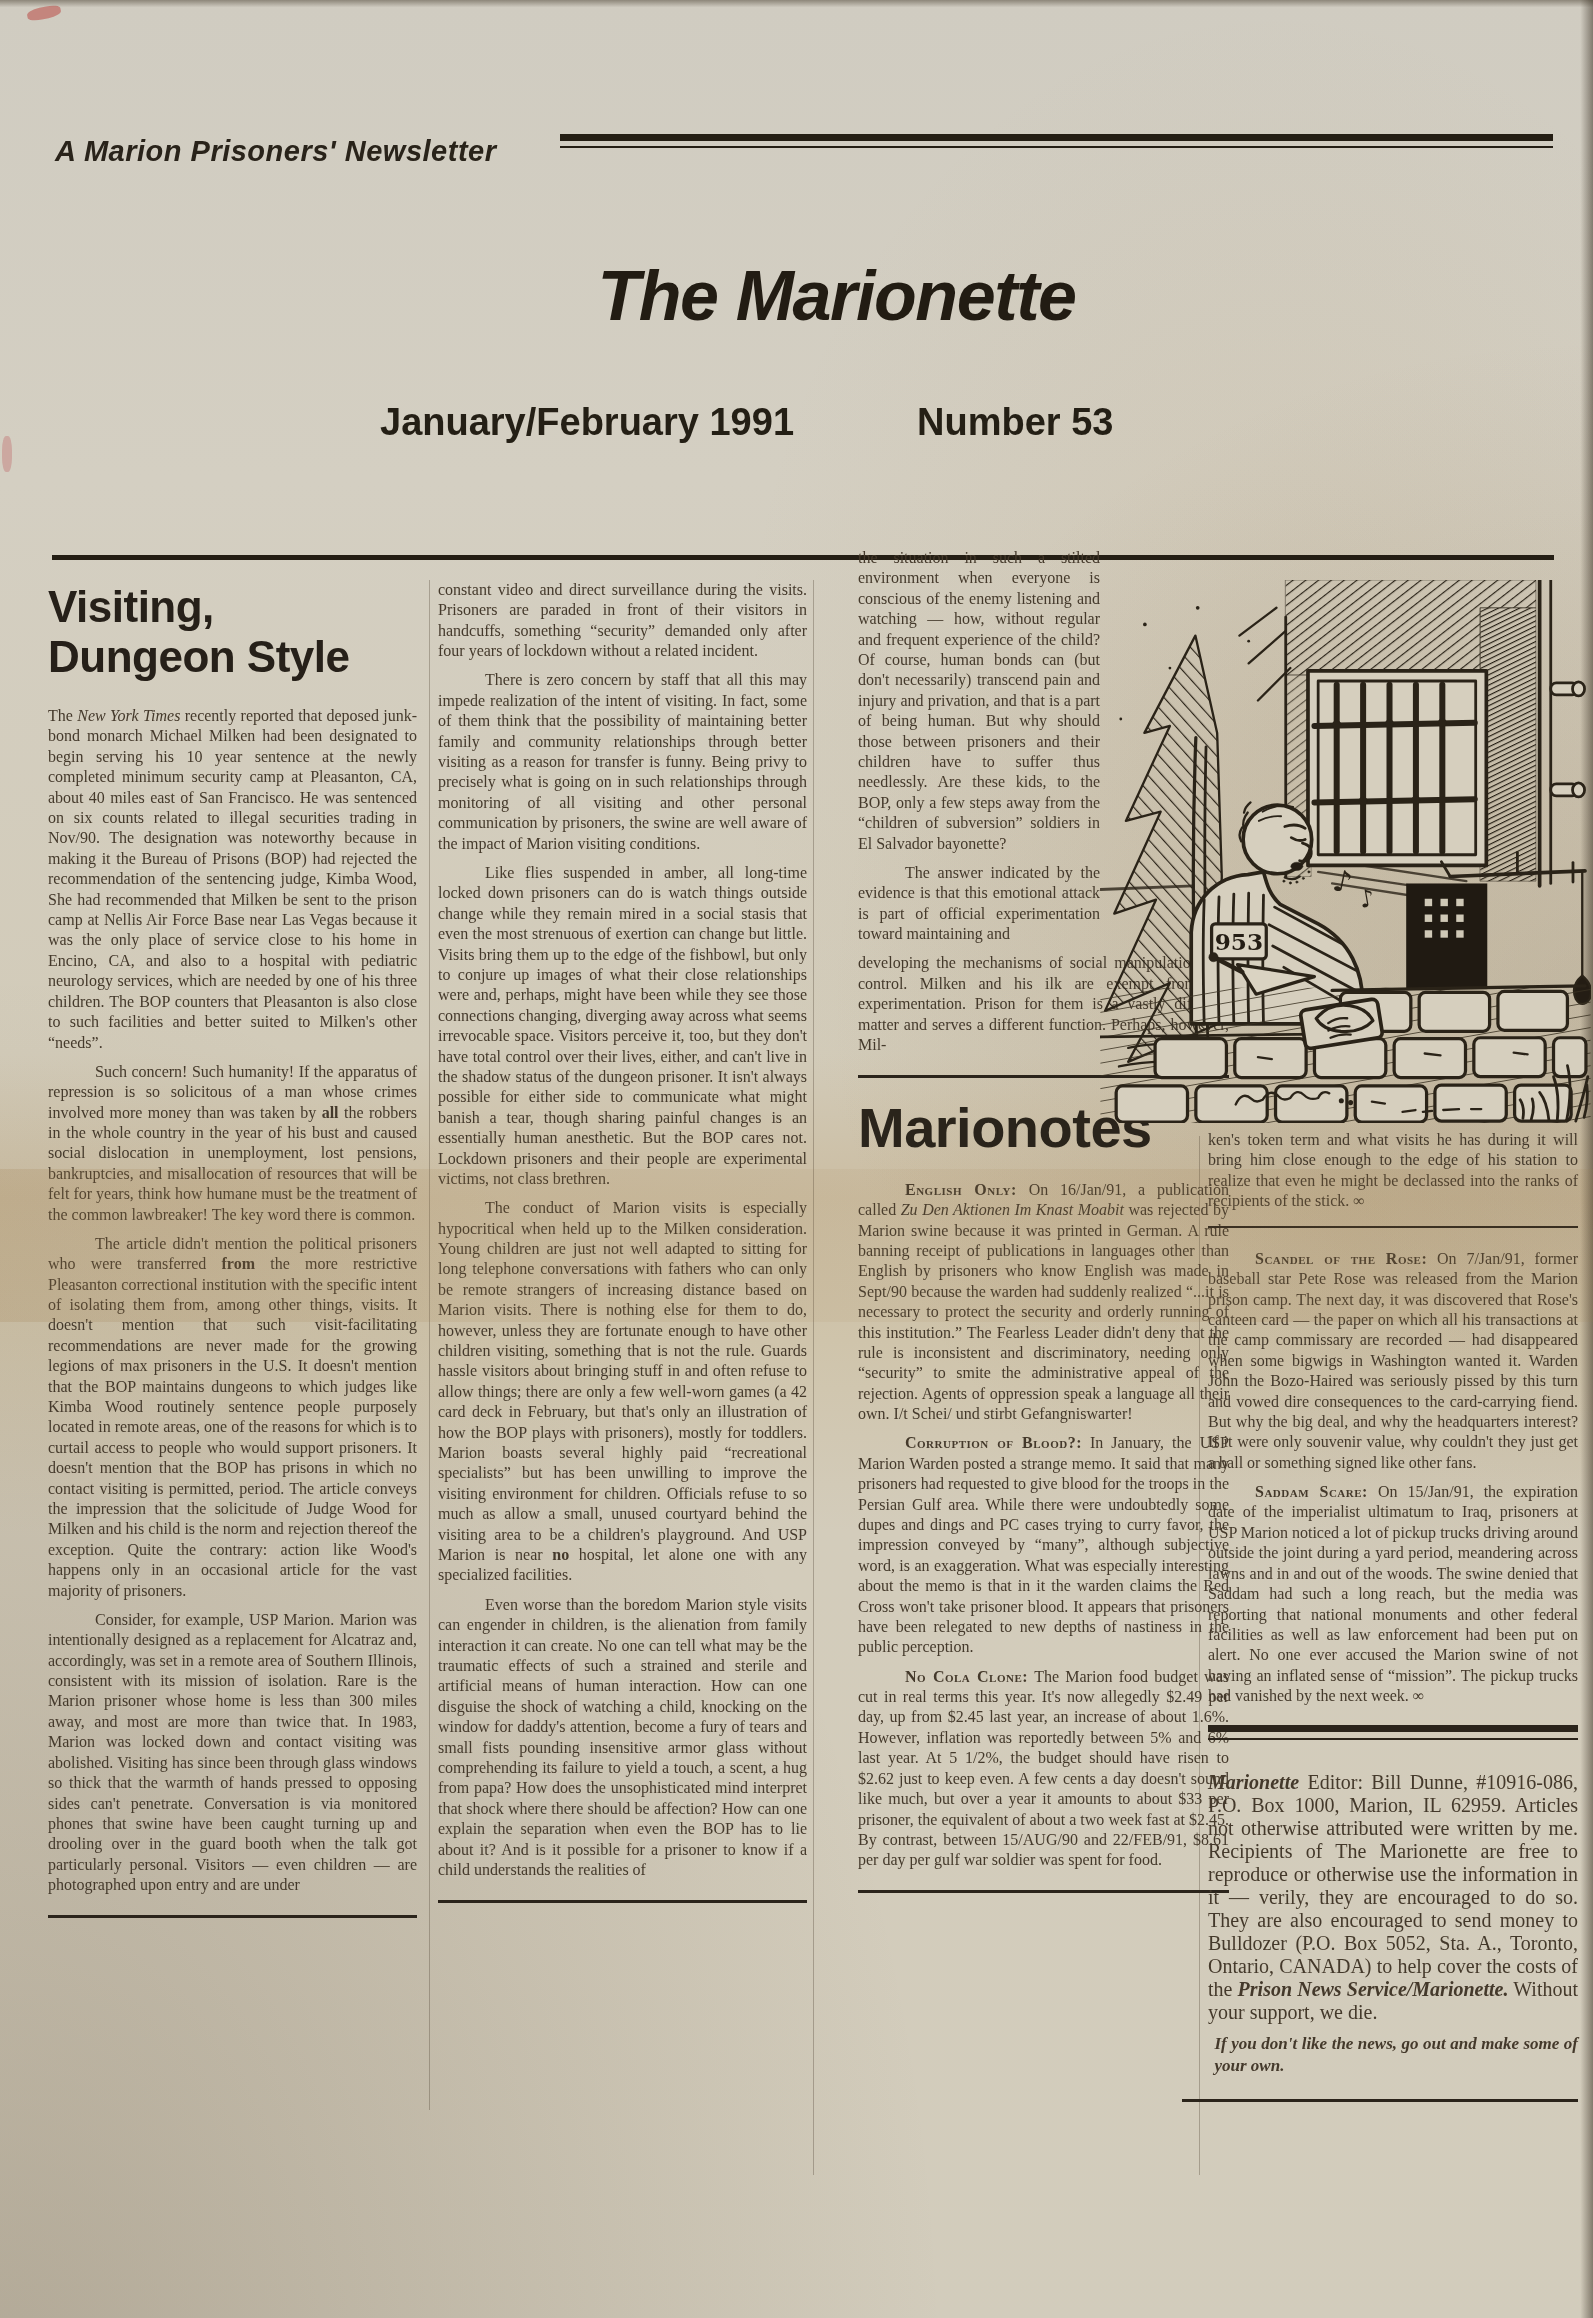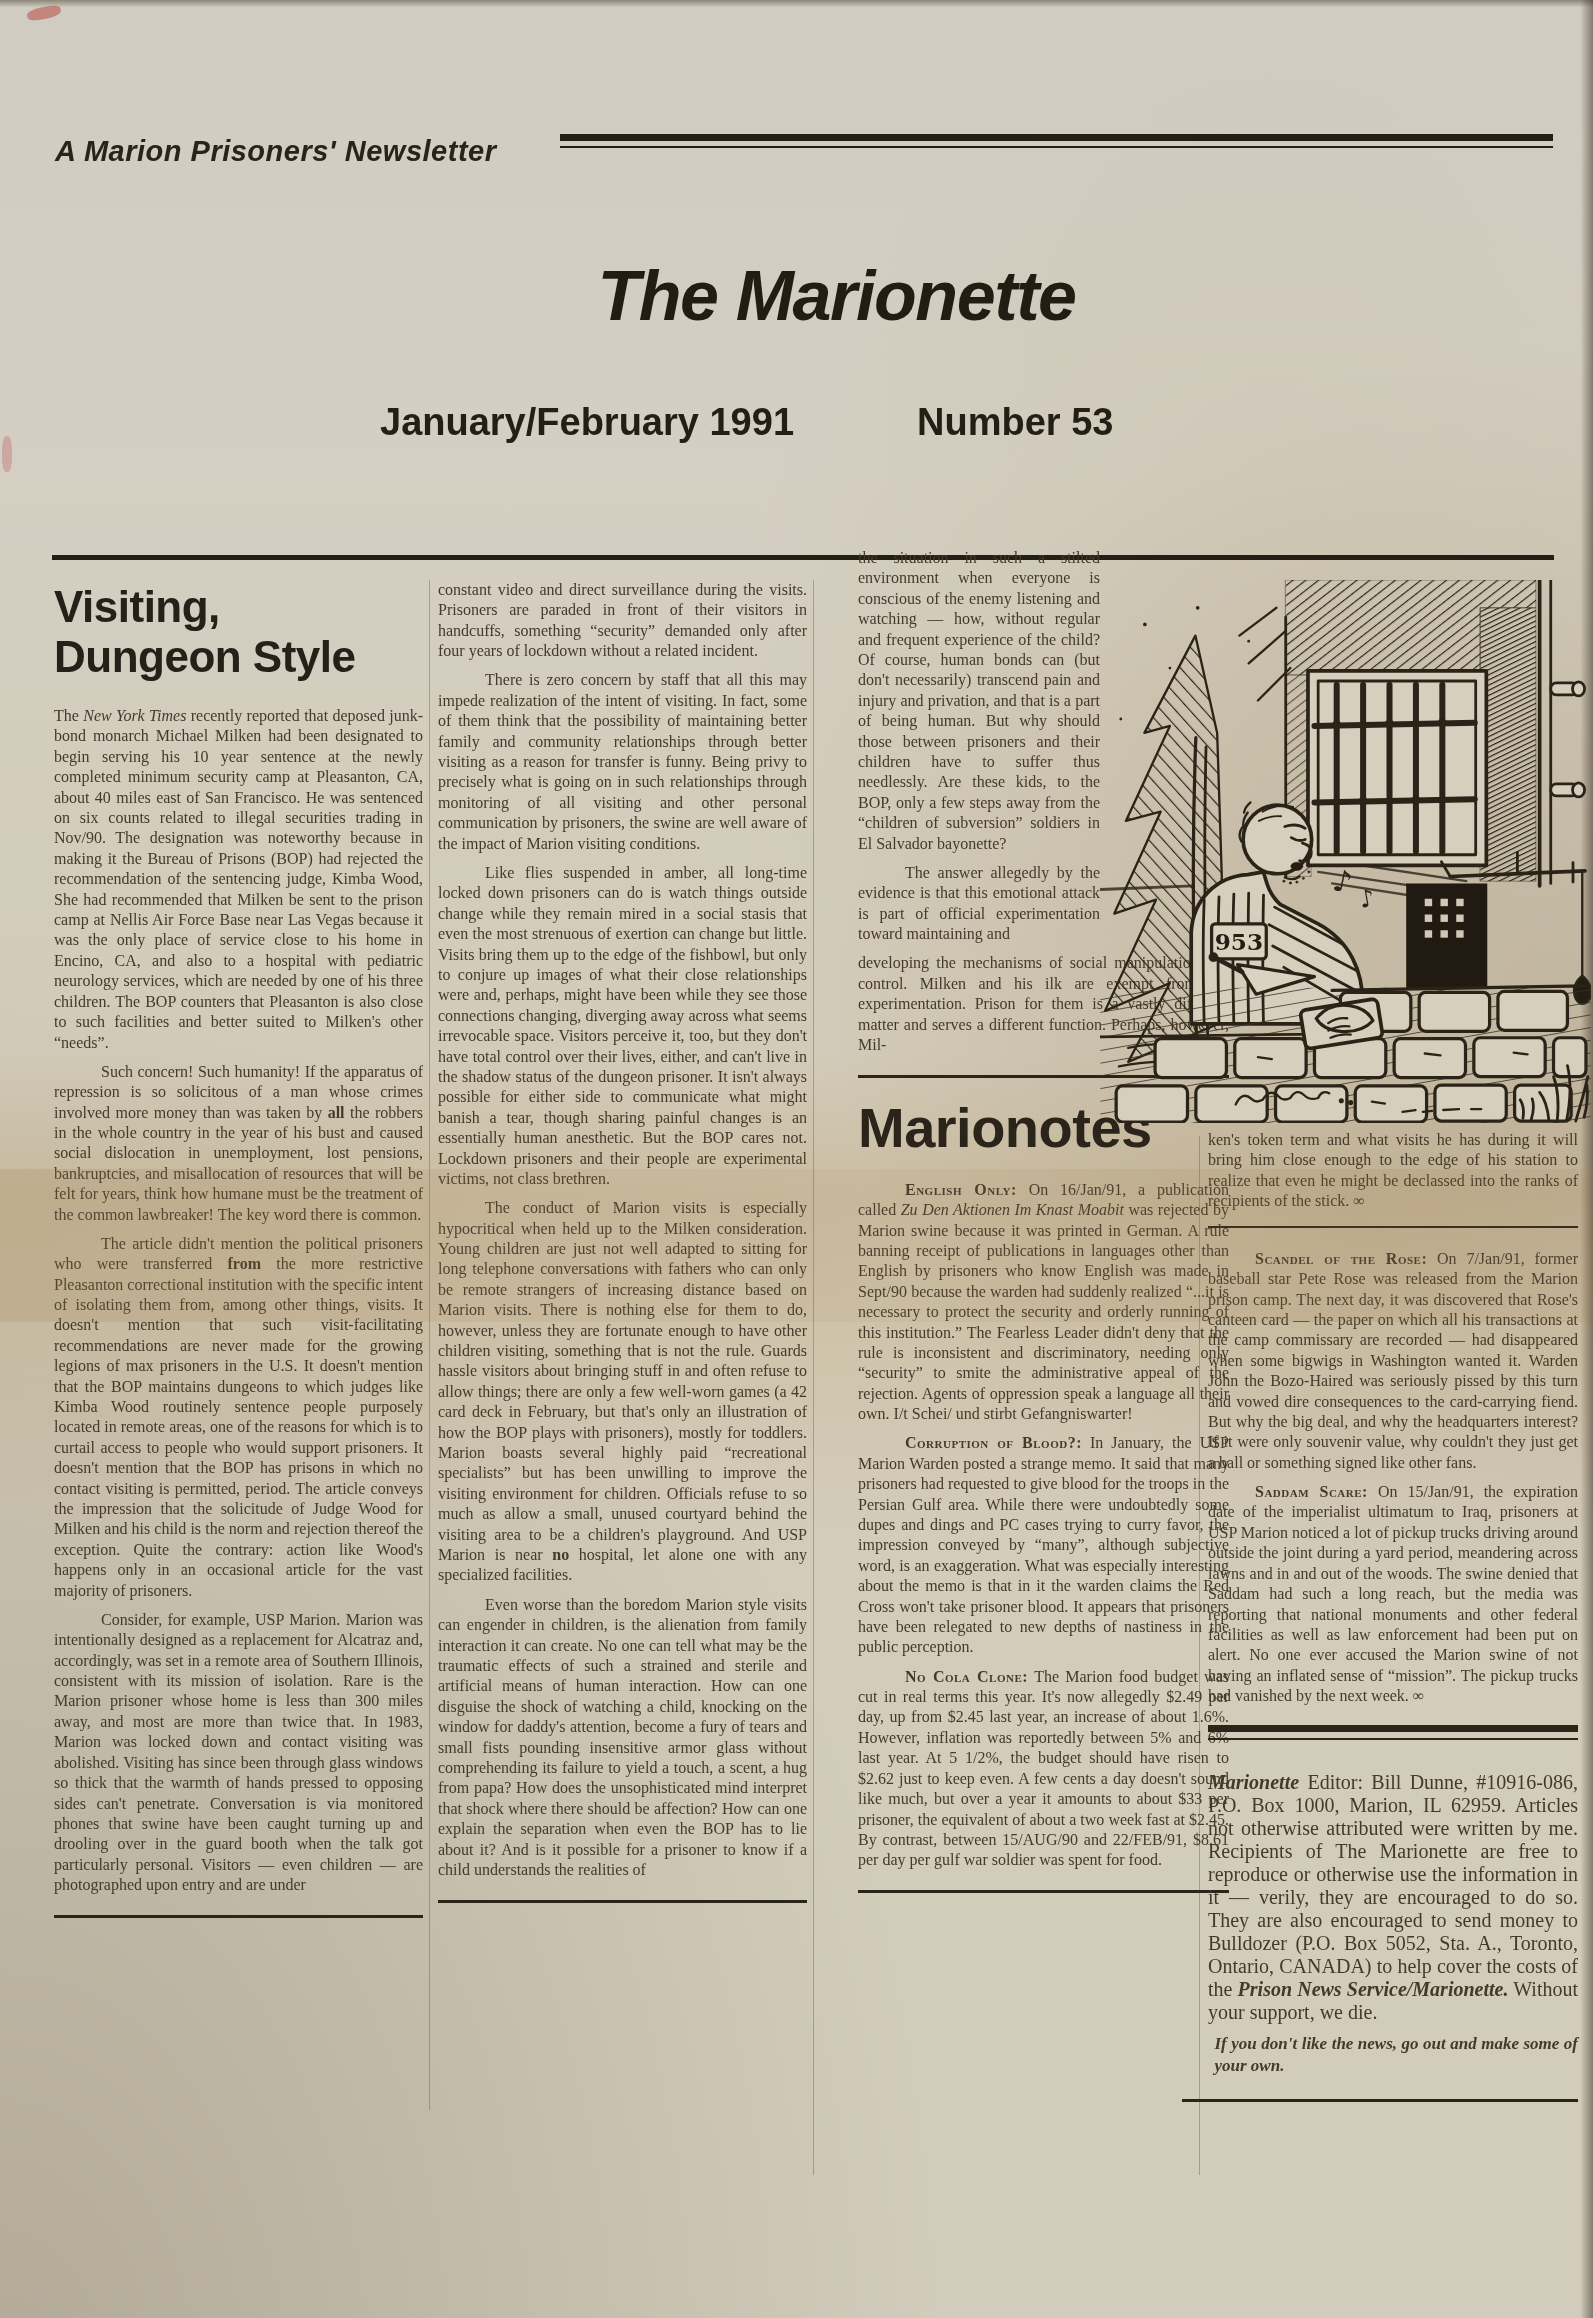--- a/index.html
+++ b/index.html
@@ -19,21 +19,21 @@
   .mark-b{left:1.9px;top:436px;width:10.2px;height:36px;border-radius:40%;background:rgba(196,120,120,.45);}
   .masthead{position:absolute;left:55px;top:137px;font:italic 700 29px/1 "Liberation Sans",sans-serif;letter-spacing:0.5px;color:#29231a;}
   .hdr-rule-thick{position:absolute;left:560px;right:40px;top:134px;height:7.4px;background:#241e14;}
   .hdr-rule-thin{position:absolute;left:560px;right:40px;top:146px;height:2.3px;background:#241e14;}
   .title{position:absolute;left:0;right:0;top:214px;text-align:center;padding-left:80px;
     font:italic 700 70px/1 "Liberation Sans",sans-serif;letter-spacing:-1.4px;color:#221c13;}
   .dateline{position:absolute;left:380px;top:403px;display:flex;gap:123px;
     font:700 38px/1 "Liberation Sans",sans-serif;color:#241f15;}
   .main-rule{position:absolute;left:52px;right:39px;top:555px;height:4.6px;background:#241e14;}
   .col{position:absolute;text-align:justify;font-size:16px;line-height:20.4px;hyphens:auto;}
-  .col1{left:54px;top:582px;width:369px;}
+  .col1{left:48px;top:582px;width:369px;}
   .col2{left:438px;top:580px;width:369px;}
   .col3{left:822px;top:548px;width:371px;margin-left:36px;}
   .col4{left:1208px;top:1130px;width:370px;}
   .gut{position:absolute;width:1.4px;background:rgba(70,58,42,.32);}
   .gut1{left:429px;top:580px;height:1530px;}
   .gut2{left:813px;top:580px;height:1595px;}
   .gut3{left:1199px;top:1136px;height:1039px;}
   .headline{font:700 44px/50px "Liberation Sans",sans-serif;letter-spacing:-0.5px;color:#262019;margin:0 0 24px;text-align:left;}
   .headline span{display:block;}
   .marionotes-h{font:700 56px/1.05 "Liberation Sans",sans-serif;letter-spacing:-0.5px;color:#2a241b;margin:21.3px 0 22px;text-align:left;}
@@ -101,21 +101,21 @@
         <p class="para ind"><span>Like flies suspended in amber, all long-time locked down prisoners can do is watch things outside change while they remain mired in a social stasis that even the most strenuous of exertion can change but little. Visits bring them up to the edge of the fishbowl, but only to conjure up images of what their close relationships were and, perhaps, might have been while they see those connections changing, diverging away across what seems irrevocable space. Visitors perceive it, too, but they don't have total control over their lives, either, and can't live in the shadow status of the dungeon prisoner. It isn't always possible for either side to communicate what might banish a tear, though sharing painful changes is an essentially human anesthetic. But the BOP cares not. Lockdown prisoners and their people are experimental victims, not class brethren.</span></p>
         <p class="para ind"><span>The conduct of Marion visits is especially hypocritical when held up to the Milken consideration. Young children are just not well adapted to sitting for long telephone conversations with fathers who can only be remote strangers of increasing distance based on Marion visits. There is nothing else for them to do, however, unless they are fortunate enough to have other children visiting, something that is not the rule. Guards hassle visitors about bringing stuff in and often refuse to allow things; there are only a few well-worn games (a 42 card deck in February, but that's only an illustration of how the BOP plays with prisoners), mostly for toddlers. Marion boasts several highly paid “recreational specialists” but has been unwilling to improve the visiting environment for children. Officials refuse to so much as allow a small, unused courtyard behind the visiting area to be a children's playground. And USP Marion is near </span><span class="b">no</span><span> hospital, let alone one with any specialized facilities.</span></p>
         <p class="para ind"><span>Even worse than the boredom Marion style visits can engender in children, is the alienation from family interaction it can create. No one can tell what may be the traumatic effects of such a strained and sterile and artificial means of human interaction. How can one disguise the shock of watching a child, knocking on the window for daddy's attention, become a fury of tears and small fists pounding insensitive armor glass without comprehending its failure to yield a touch, a scent, a hug from papa? How does the unsophisticated mind interpret that shock where there should be affection? How can one explain the separation when even the BOP has to lie about it? And is it possible for a prisoner to know if a child understands the realities of</span></p>
       </div>
     <div class="rline"></div>
   </div>
 
   <div class="col col3">
     <div class="narrow">
         <p class="para"><span>the situation in such a stilted environment when everyone is conscious of the enemy listening and watching — how, without regular and frequent experience of the child? Of course, human bonds can (but don't necessarily) transcend pain and injury and privation, and that is a part of being human. But why should those between prisoners and their children have to suffer thus needlessly. Are these kids, to the BOP, only a few steps away from the “children of subversion” soldiers in El Salvador bayonette?</span></p>
-        <p class="para ind"><span>The answer allegedly by the evidence is that this emotional attack is part of official experimentation toward maintaining and</span></p>
+        <p class="para ind"><span>The answer indicated by the evidence is that this emotional attack is part of official experimentation toward maintaining and</span></p>
       </div>
     <div>
         <p class="para"><span>developing the mechanisms of social manipulation and control. Milken and his ilk are exempt from the experimentation. Prison for them is a vastly different matter and serves a different function. Perhaps, however, Mil-</span></p>
       </div>
     <div class="rline"></div>
     <h3 class="marionotes-h">Marionotes</h3>
     <div>
         <p class="para ind"><span class="lead">English Only:</span><span> On 16/Jan/91, a publication called </span><span class="i">Zu Den Aktionen Im Knast Moabit</span><span> was rejected by Marion swine because it was printed in German. A rule banning receipt of publications in languages other than English by prisoners who know English was made in Sept/90 because the warden had suddenly realized “...it is necessary to protect the security and orderly running of this institution.” The Fearless Leader didn't deny that the rule is inconsistent and discriminatory, needing only “security” to smite the administrative appeal of the rejection. Agents of oppression speak a language all their own. I/t Schei/ und stirbt Gefangniswarter!</span></p>
         <p class="para ind"><span class="lead">Corruption of Blood?:</span><span> In January, the USP Marion Warden posted a strange memo. It said that many prisoners had requested to give blood for the troops in the Persian Gulf area. While there were undoubtedly some dupes and dings and PC cases trying to curry favor, the impression conveyed by “many”, although subjective word, is an exaggeration. What was especially interesting about the memo is that in it the warden claims the Red Cross won't take prisoner blood. It appears that prisoners have been relegated to new depths of nastiness in the public perception.</span></p>
         <p class="para ind"><span class="lead">No Cola Clone:</span><span> The Marion food budget was cut in real terms this year. It's now allegedly $2.49 per day, up from $2.45 last year, an increase of about 1.6%. However, inflation was reportedly between 5% and 6% last year. At 5 1/2%, the budget should have risen to $2.62 just to keep even. A few cents a day doesn't sound like much, but over a year it amounts to about $33 per prisoner, the equivalent of about a two week fast at $2.45. By contrast, between 15/AUG/90 and 22/FEB/91, $8.61 per day per gulf war soldier was spent for food.</span></p>

